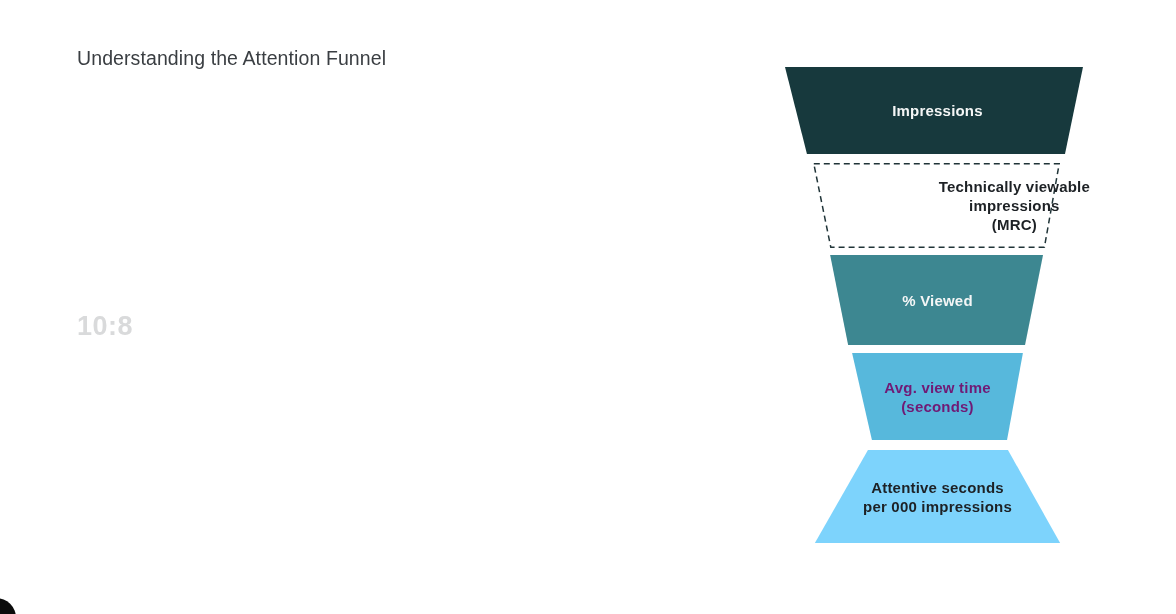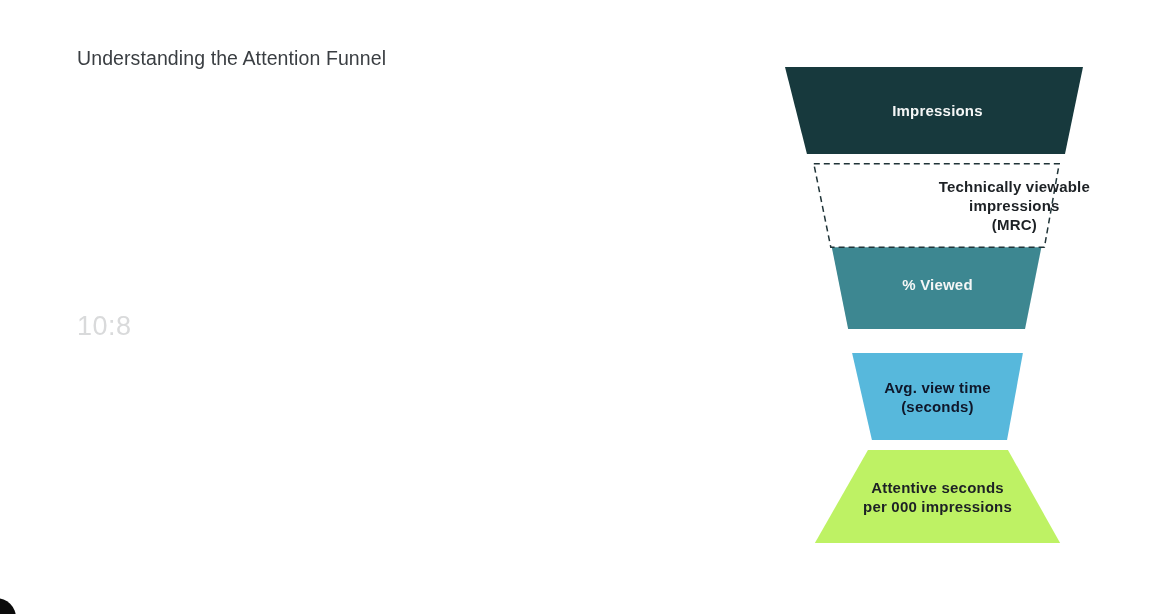--- a/index.html
+++ b/index.html
@@ -33,21 +33,21 @@
     line-height: 29px;
     color: #3a3e42;
     letter-spacing: 0.1px;
     white-space: pre-line;
   }
   .ratio-label {
     position: absolute;
     left: 77px;
     top: 311px;
     font-size: 27px;
-    font-weight: 400;
+    font-weight: 700;
     color: #d9dadb;
     letter-spacing: 0.5px;
   }
 
   
   .funnel {
     position: absolute;
     left: 785px;
     top: 67px;
     width: 305px;
@@ -66,21 +66,21 @@
     font-size: 15px;
     font-weight: 700;
     line-height: 19px;
     letter-spacing: 0.2px;
     white-space: pre-line;
     position: relative;
     z-index: 2;
   }
   .seg1 { top: 0;     height: 87px; clip-path: polygon(0% 0%, 97.7% 0%, 91.8% 100%, 7.2% 100%); }
   .seg2 { top: 96px;  height: 85px; justify-content: flex-end; }
-  .seg3 { top: 172px; height: 90px; clip-path: polygon(14.8% 0%, 84.6% 0%, 78.7% 100%, 20.7% 100%); }
+  .seg3 { top: 188px; height: 90px; clip-path: polygon(14.8% 0%, 84.6% 0%, 78.7% 100%, 20.7% 100%); }
   .seg4 { top: 286px; height: 87px; clip-path: polygon(22% 0%, 78% 0%, 72.8% 100%, 28.5% 100%); }
   .seg5 { top: 383px; height: 93px; clip-path: polygon(27.2% 0%, 73.1% 0%, 90.2% 100%, 9.8% 100%); }
   .seg6 { top: 480px; height: 36px; clip-path: polygon(7.5% 0%, 92.5% 0%, 100% 100%, 0% 100%); }
 
   .dash-outline {
     position: absolute;
     inset: 0;
     width: 100%;
     height: 100%;
     z-index: 1;
@@ -126,25 +126,25 @@
       <span class="seg-label" style="color: rgb(29, 33, 37);">Technically viewable
 impressions
 (MRC)</span>
     </div>
 
     <div class="seg seg3" style="background: rgb(61, 135, 145);">
       <span class="seg-label" style="color: rgb(244, 246, 246);">% Viewed</span>
     </div>
 
     <div class="seg seg4" style="background: rgb(87, 184, 220);">
-      <span class="seg-label" style="color: #0f172a;">Avg. view time
+      <span class="seg-label" style="color: #701a75;">Avg. view time
 (seconds)</span>
     </div>
 
-    <div class="seg seg5" style="background: #bef264;">
+    <div class="seg seg5" style="background: #7dd3fc;">
       <span class="seg-label" style="color: rgb(29, 33, 37);">Attentive seconds
 per 000 impressions</span>
     </div>
 
 
   </div>
 
   <div class="corner-blob" style="background: rgb(11, 11, 11);"></div>
 
 </div>

